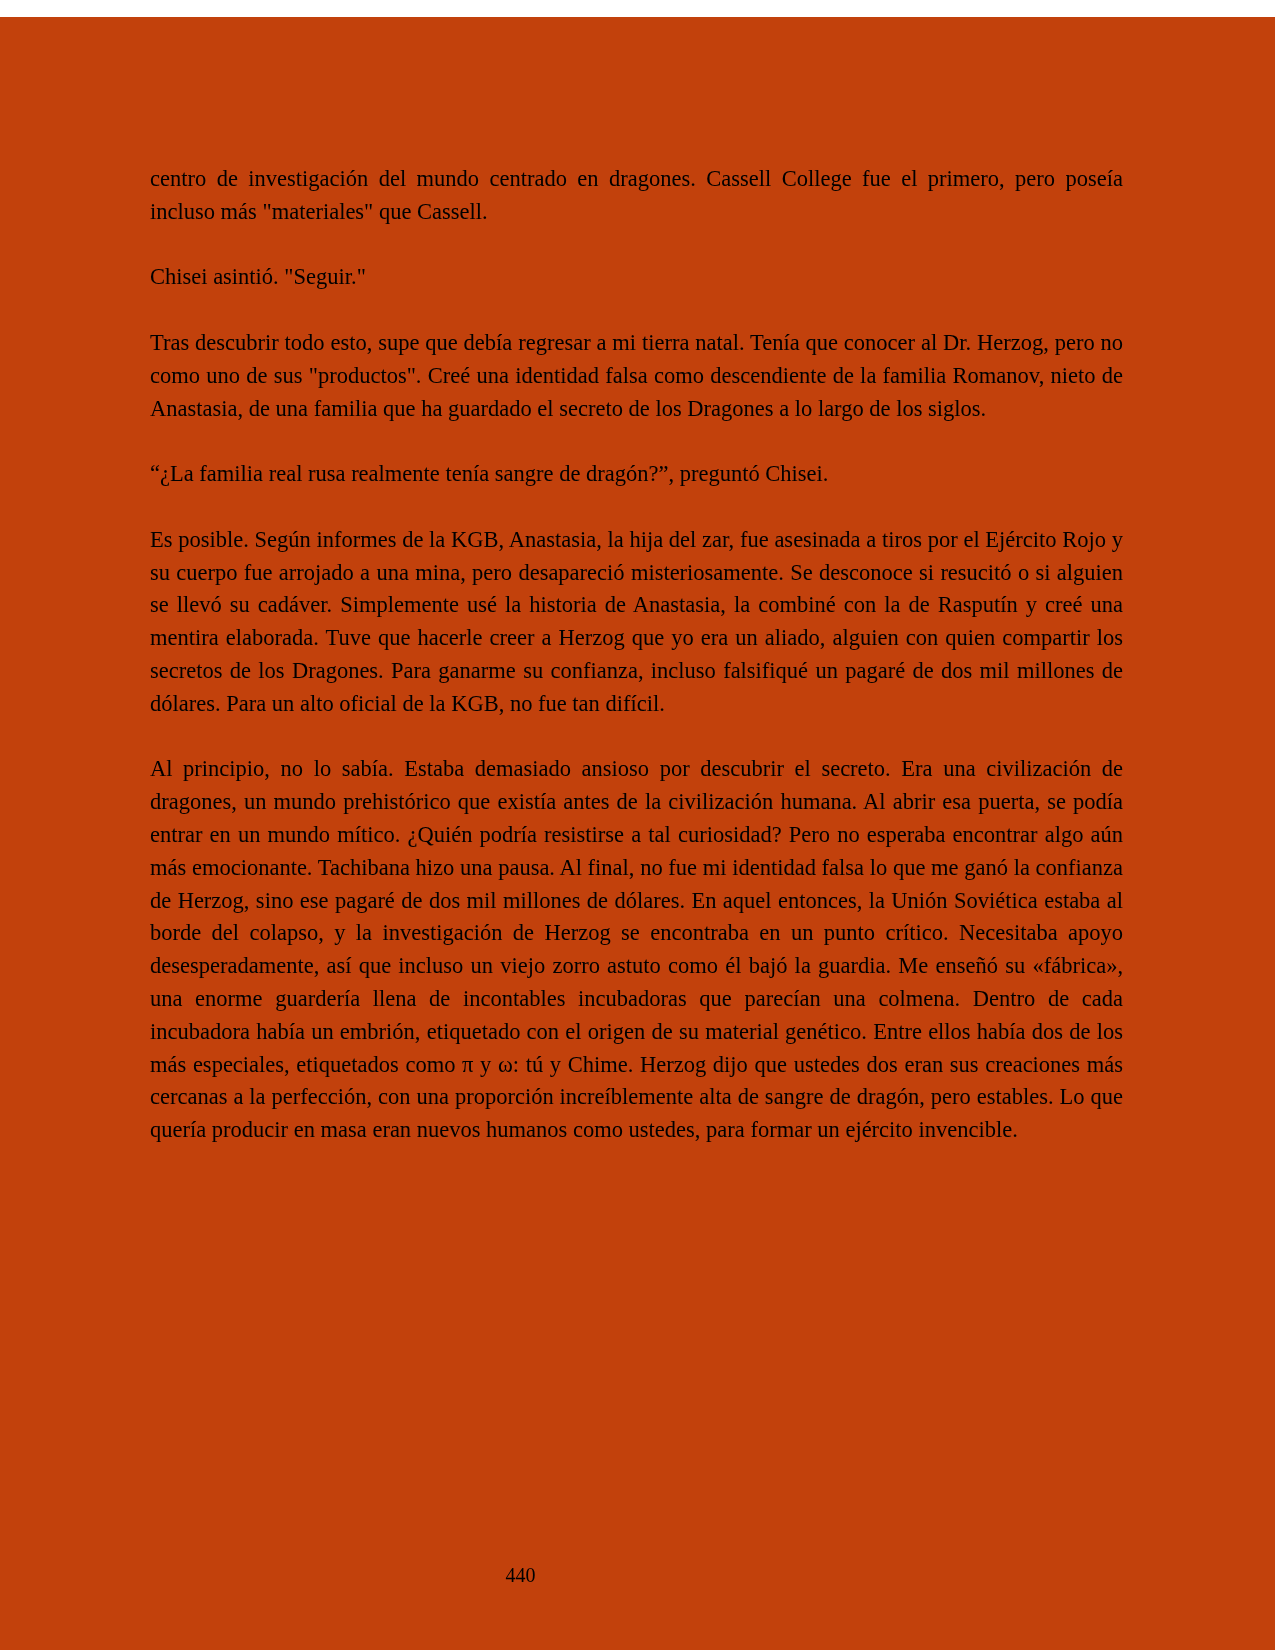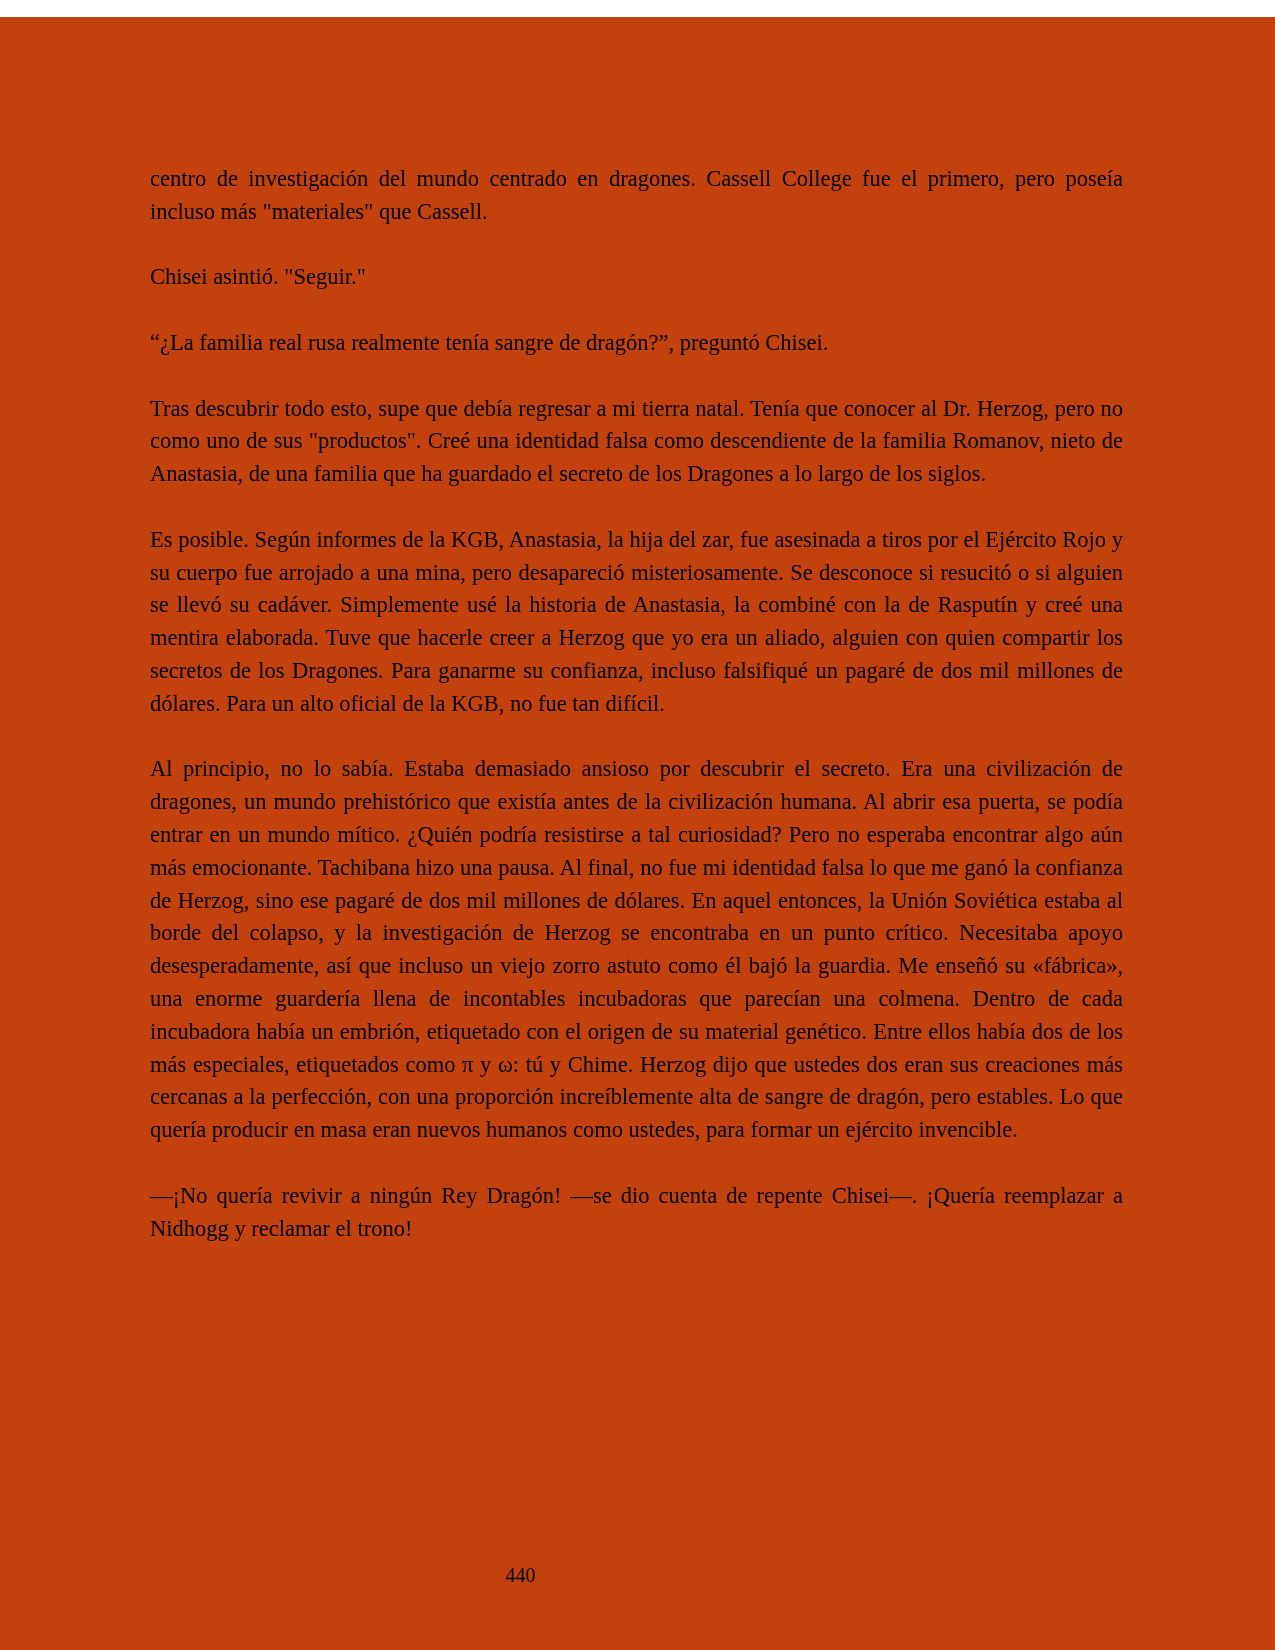--- a/index.html
+++ b/index.html
@@ -48,20 +48,19 @@
       line-height: 28px;
     }
   </style>
 </head>
 <body>
 
 <div class="page">
   <div class="body-text">
     <p>centro de investigación del mundo centrado en dragones. Cassell College fue el primero, pero poseía incluso más "materiales" que Cassell.</p>
     <p>Chisei asintió. "Seguir."</p>
+    <p>Tras descubrir todo esto, supe que debía regresar a mi tierra natal. Tenía que conocer al Dr. Herzog, pero no como uno de sus "productos". Creé una identidad falsa como descendiente de la familia Romanov, nieto de Anastasia, de una familia que ha guardado el secreto de los Dragones a lo largo de los siglos.</p>
     <p>“¿La familia real rusa realmente tenía sangre de dragón?”, preguntó Chisei.</p>
-    <p>Tras descubrir todo esto, supe que debía regresar a mi tierra natal. Tenía que conocer al Dr. Herzog, pero no como uno de sus "productos". Creé una identidad falsa como descendiente de la familia Romanov, nieto de Anastasia, de una familia que ha guardado el secreto de los Dragones a lo largo de los siglos.</p>
     <p>Es posible. Según informes de la KGB, Anastasia, la hija del zar, fue asesinada a tiros por el Ejército Rojo y su cuerpo fue arrojado a una mina, pero desapareció misteriosamente. Se desconoce si resucitó o si alguien se llevó su cadáver. Simplemente usé la historia de Anastasia, la combiné con la de Rasputín y creé una mentira elaborada. Tuve que hacerle creer a Herzog que yo era un aliado, alguien con quien compartir los secretos de los Dragones. Para ganarme su confianza, incluso falsifiqué un pagaré de dos mil millones de dólares. Para un alto oficial de la KGB, no fue tan difícil.</p>
     <p>Al principio, no lo sabía. Estaba demasiado ansioso por descubrir el secreto. Era una civilización de dragones, un mundo prehistórico que existía antes de la civilización humana. Al abrir esa puerta, se podía entrar en un mundo mítico. ¿Quién podría resistirse a tal curiosidad? Pero no esperaba encontrar algo aún más emocionante. Tachibana hizo una pausa. Al final, no fue mi identidad falsa lo que me ganó la confianza de Herzog, sino ese pagaré de dos mil millones de dólares. En aquel entonces, la Unión Soviética estaba al borde del colapso, y la investigación de Herzog se encontraba en un punto crítico. Necesitaba apoyo desesperadamente, así que incluso un viejo zorro astuto como él bajó la guardia. Me enseñó su «fábrica», una enorme guardería llena de incontables incubadoras que parecían una colmena. Dentro de cada incubadora había un embrión, etiquetado con el origen de su material genético. Entre ellos había dos de los más especiales, etiquetados como π y ω: tú y Chime. Herzog dijo que ustedes dos eran sus creaciones más cercanas a la perfección, con una proporción increíblemente alta de sangre de dragón, pero estables. Lo que quería producir en masa eran nuevos humanos como ustedes, para formar un ejército invencible.</p>
-    <p>—¡No quería revivir a ningún Rey Dragón! —se dio cuenta de repente Chisei—. ¡Quería reemplazar a Nidhogg y reclamar el trono!</p>
   </div>
   <div class="page-number">440</div>
 </div>
 
 </body></html>

